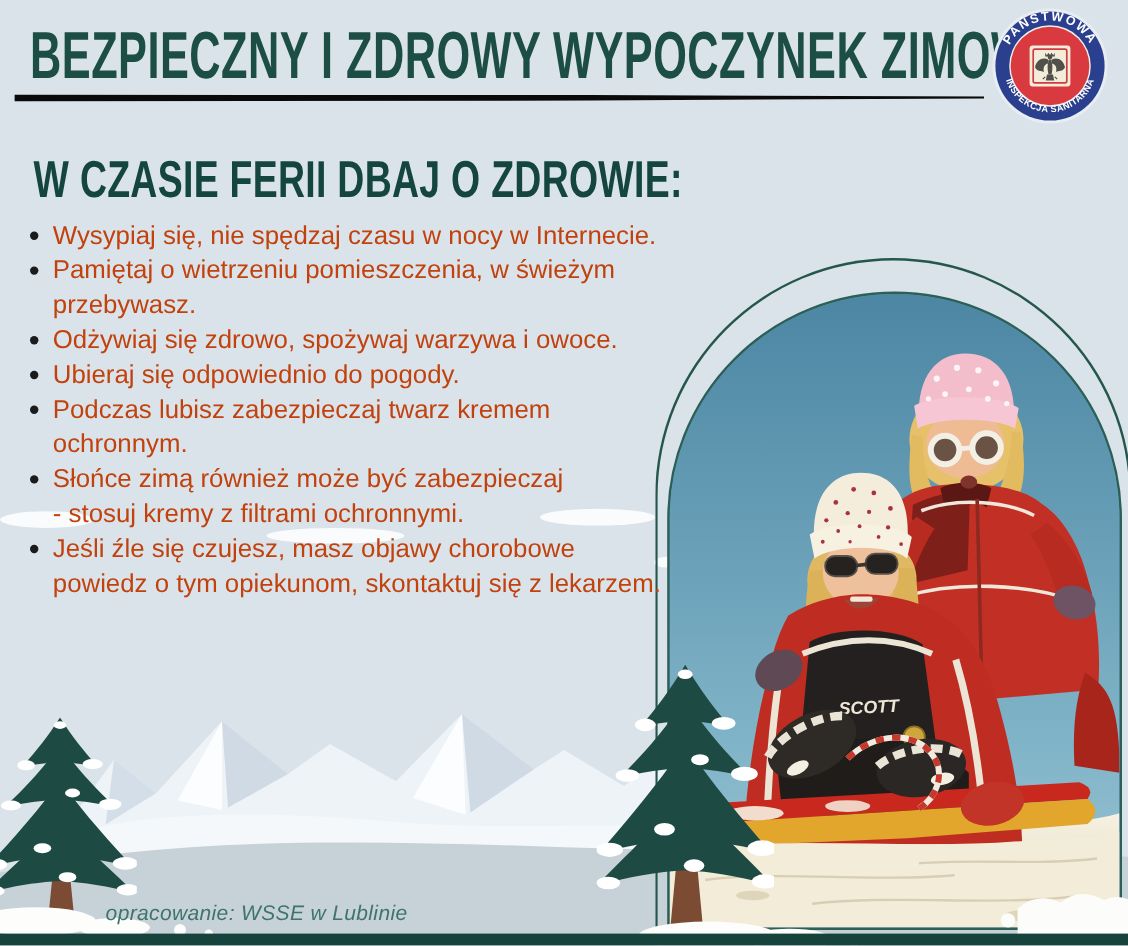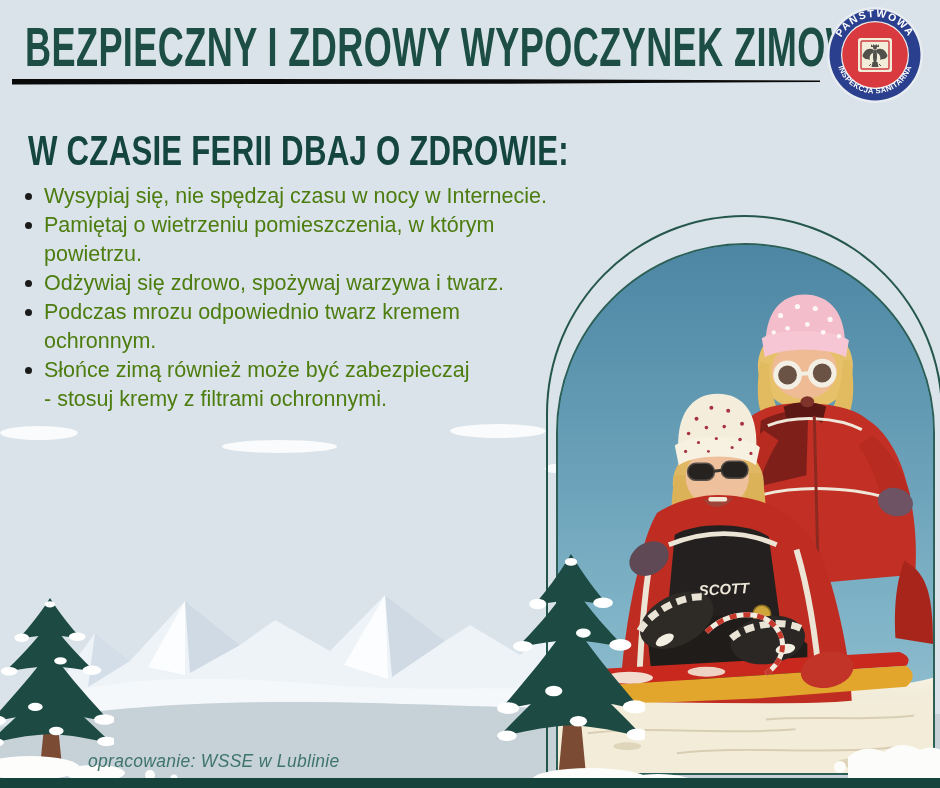--- a/index.html
+++ b/index.html
@@ -23,21 +23,21 @@
     white-space:nowrap;letter-spacing:0.3px;
     transform:scale(0.78,1.08);transform-origin:0 0;
   }
   
   .tips{
     position:absolute;left:22px;top:182px;width:575px;
     margin:0;padding:0;list-style:none;z-index:30;
   }
   .tips li{
     position:relative;margin:0;padding:0 0 0 22px;
-    font-size:21.5px;line-height:29px;color:#4d7c0f;
+    font-size:21.5px;line-height:29px;color:#c2410c;
     white-space:pre-line;
   }
   .tips li::before{
     content:"";position:absolute;left:3px;top:11px;
     width:7px;height:7px;border-radius:50%;background:#1b1b1b;
   }
   
   .cloud{position:absolute;background:#ffffff;border-radius:50%;opacity:.85;z-index:2;}
   .landscape{position:absolute;left:0;top:575px;z-index:3;}
   .arch-outline{
@@ -291,24 +291,27 @@
     <ellipse cx="658" cy="48" rx="36" ry="9" fill="#fdfdfc"></ellipse>
     <circle cx="712" cy="49" r="5" fill="#fdfdfc"></circle>
     <path d="M848,22 Q864,8 884,17 Q900,4 920,15 Q932,9 945,17 L945,53 L848,53 Z" fill="#fcfcfa"></path>
     <circle cx="840" cy="32" r="6" fill="#fcfcfa"></circle>
   </svg>
 
   <div class="section-heading">W CZASIE FERII DBAJ O ZDROWIE:</div>
 
   <ul class="tips">
     <li><span>Wysypiaj się, nie spędzaj czasu w nocy w Internecie.</span></li>
-    <li><span>Pamiętaj o wietrzeniu pomieszczenia, w którym powietrzu.</span></li>
-    <li><span>Odżywiaj się zdrowo, spożywaj warzywa i twarz.</span></li>
-    <li><span>Podczas mrozu odpowiednio twarz kremem
+    <li><span>Pamiętaj o wietrzeniu pomieszczenia, w świeżym przebywasz.</span></li>
+    <li><span>Odżywiaj się zdrowo, spożywaj warzywa i owoce.</span></li>
+    <li><span>Ubieraj się odpowiednio do pogody.</span></li>
+    <li><span>Podczas lubisz zabezpieczaj twarz kremem
 ochronnym.</span></li>
     <li><span>Słońce zimą również może być zabezpieczaj
 - stosuj kremy z filtrami ochronnymi.</span></li>
+    <li><span>Jeśli źle się czujesz, masz objawy chorobowe
+powiedz o tym opiekunom, skontaktuj się z lekarzem.</span></li>
   </ul>
 
   <div class="credit">opracowanie: WSSE w Lublinie</div>
   <div class="bottom-bar"></div>
 
 </div>
 
 </body></html>

